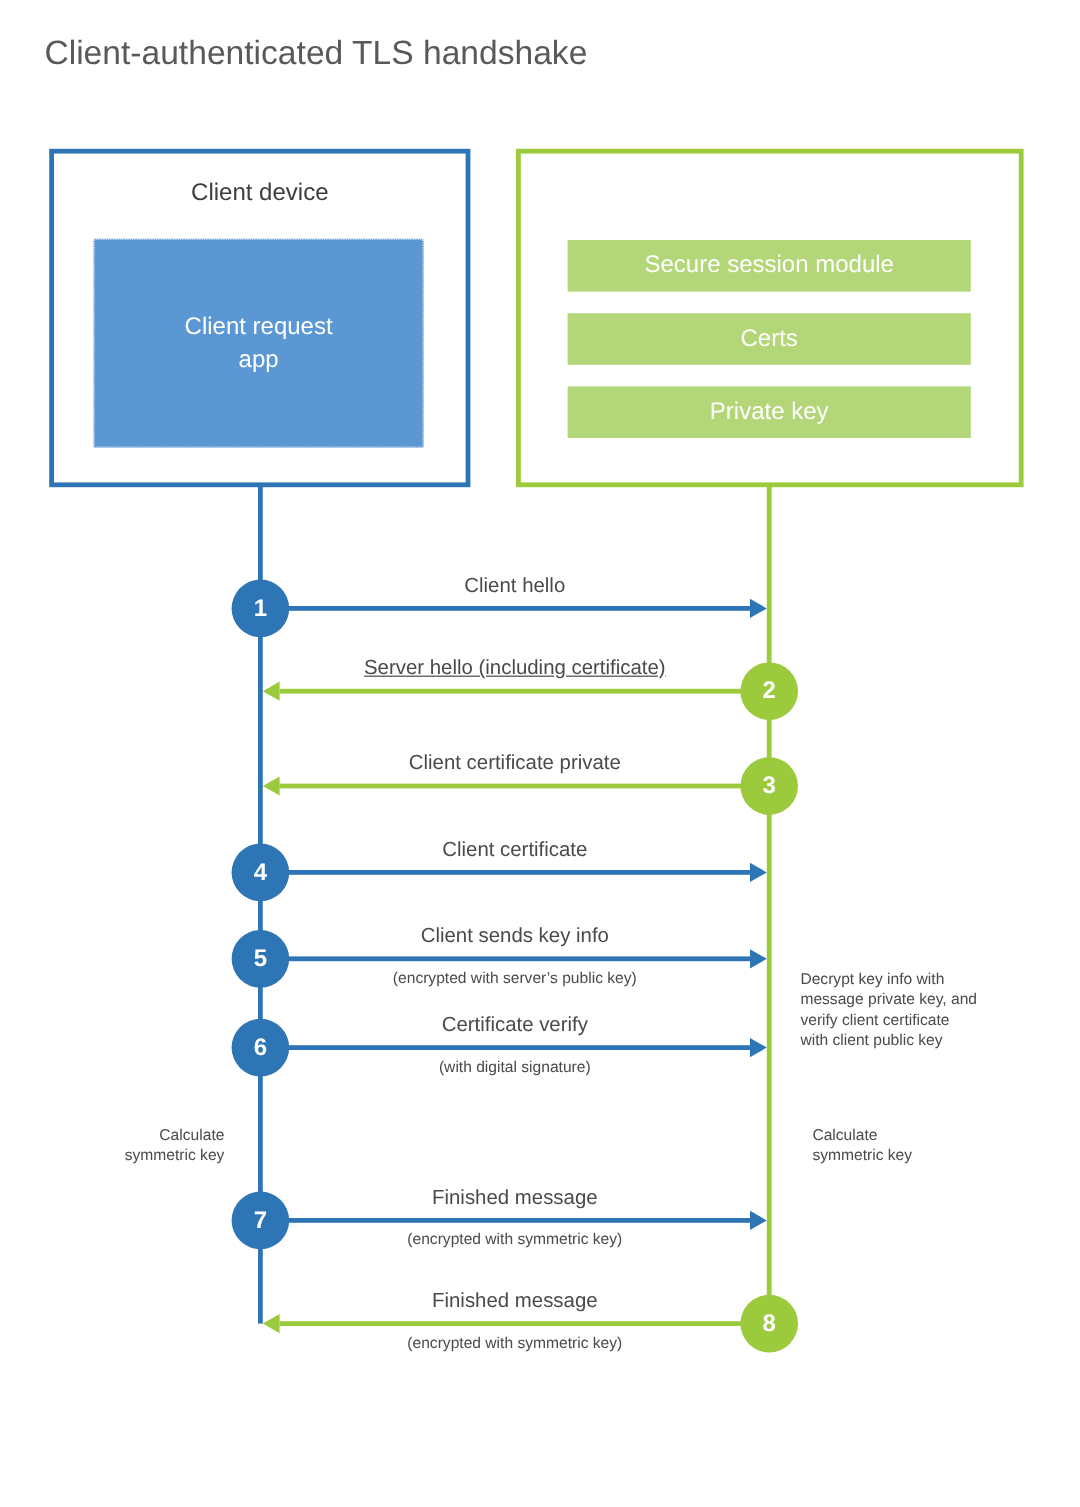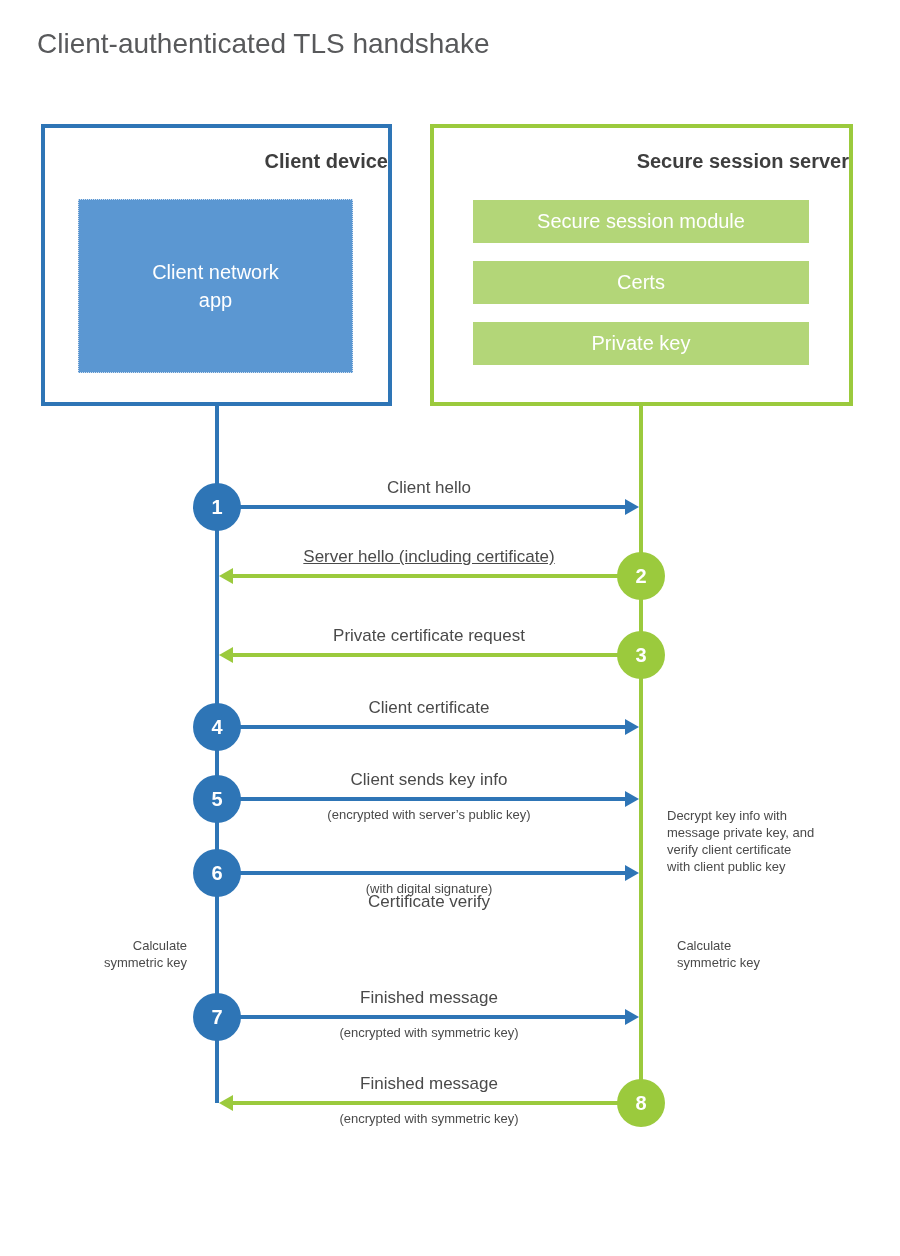--- a/index.html
+++ b/index.html
@@ -15,22 +15,22 @@
 
   .title{
     position:absolute;left:37px;top:28px;margin:0;
     font-size:28px;font-weight:300;color:#58595B;letter-spacing:0;
   }
 
   .entity-box{position:absolute;background:#fff;box-sizing:border-box;}
   #client-box{left:41px;top:124px;width:351px;height:282px;border:4px solid var(--blue);}
   #server-box{left:430px;top:124px;width:423px;height:282px;border:4px solid var(--green);}
   .entity-heading{
-    position:absolute;top:22px;left:0;right:0;text-align:right;
-    font-size:20px;font-weight:700;color:#3E3E3E;
+    position:absolute;top:22px;left:0;right:0;text-align:center;
+    font-size:20px;font-weight:400;color:#3E3E3E;
   }
   .app-rect{
     position:absolute;left:33px;top:71px;width:275px;height:174px;
     background:var(--blue-fill);border:1px dotted #cfe0f2;box-sizing:border-box;
     display:flex;flex-direction:column;align-items:center;justify-content:center;
     color:#fff;font-size:20px;line-height:28px;text-align:center;
   }
   .server-bar{
     position:absolute;left:39px;width:336px;height:43px;
     background:var(--green-fill);color:#fff;font-size:20px;
@@ -69,61 +69,60 @@
 </head>
 <body>
 
 <div class="canvas">
 
   <h1 class="title">Client-authenticated TLS handshake</h1>
 
   <div class="entity-box" id="client-box">
     <div class="entity-heading">Client device</div>
     <div class="app-rect">
-      <div>Client network</div>
+      <div>Client request</div>
       <div>app</div>
     </div>
   </div>
 
   <div class="entity-box" id="server-box">
-    <div class="entity-heading">Secure session server</div>
     <div class="server-bar" style="top:72px">Secure session module</div>
     <div class="server-bar" style="top:133px">Certs</div>
     <div class="server-bar" style="top:194px">Private key</div>
   </div>
 
   <div class="vline blue-bg" style="left:215px;top:404px;height:699px"></div>
   <div class="vline green-bg" style="left:639px;top:404px;height:701px"></div>
 
   <div id="diagram-layer">
       <div class="arrow-shaft blue-bg" style="left: 217px; width: 408px; top: 505px;"></div>
       <div class="arrow-head head-right" style="left: 625px; top: 499px;"></div>
       <div class="step-circle blue-bg" style="left: 193px; top: 483px;">1</div>
       <div class="step-label" style="top: 478px;">Client hello</div>
       <div class="arrow-shaft green-bg" style="left: 233px; width: 408px; top: 574px;"></div>
       <div class="arrow-head head-left" style="left: 219px; top: 568px;"></div>
       <div class="step-circle green-bg" style="left: 617px; top: 552px;">2</div>
       <div class="step-label" style="top: 547px; text-decoration: underline;">Server hello (including certificate)</div>
       <div class="arrow-shaft green-bg" style="left: 233px; width: 408px; top: 653px;"></div>
       <div class="arrow-head head-left" style="left: 219px; top: 647px;"></div>
       <div class="step-circle green-bg" style="left: 617px; top: 631px;">3</div>
-      <div class="step-label" style="top: 626px;">Private certificate request</div>
+      <div class="step-label" style="top: 626px;">Client certificate private</div>
       <div class="arrow-shaft blue-bg" style="left: 217px; width: 408px; top: 725px;"></div>
       <div class="arrow-head head-right" style="left: 625px; top: 719px;"></div>
       <div class="step-circle blue-bg" style="left: 193px; top: 703px;">4</div>
       <div class="step-label" style="top: 698px;">Client certificate</div>
       <div class="arrow-shaft blue-bg" style="left: 217px; width: 408px; top: 797px;"></div>
       <div class="arrow-head head-right" style="left: 625px; top: 791px;"></div>
       <div class="step-circle blue-bg" style="left: 193px; top: 775px;">5</div>
       <div class="step-label" style="top: 770px;">Client sends key info</div>
       <div class="step-label step-sublabel" style="top: 807px;">(encrypted with server’s public key)</div>
       <div class="arrow-shaft blue-bg" style="left: 217px; width: 408px; top: 871px;"></div>
       <div class="arrow-head head-right" style="left: 625px; top: 865px;"></div>
       <div class="step-circle blue-bg" style="left: 193px; top: 849px;">6</div>
-      <div class="step-label" style="top: 844px; margin-top: 48px;">Certificate verify</div>
+      <div class="step-label" style="top: 844px;">Certificate verify</div>
       <div class="step-label step-sublabel" style="top: 881px;">(with digital signature)</div>
       <div class="arrow-shaft blue-bg" style="left: 217px; width: 408px; top: 1015px;"></div>
       <div class="arrow-head head-right" style="left: 625px; top: 1009px;"></div>
       <div class="step-circle blue-bg" style="left: 193px; top: 993px;">7</div>
       <div class="step-label" style="top: 988px;">Finished message</div>
       <div class="step-label step-sublabel" style="top: 1025px;">(encrypted with symmetric key)</div>
       <div class="arrow-shaft green-bg" style="left: 233px; width: 408px; top: 1101px;"></div>
       <div class="arrow-head head-left" style="left: 219px; top: 1095px;"></div>
       <div class="step-circle green-bg" style="left: 617px; top: 1079px;">8</div>
       <div class="step-label" style="top: 1074px;">Finished message</div>

